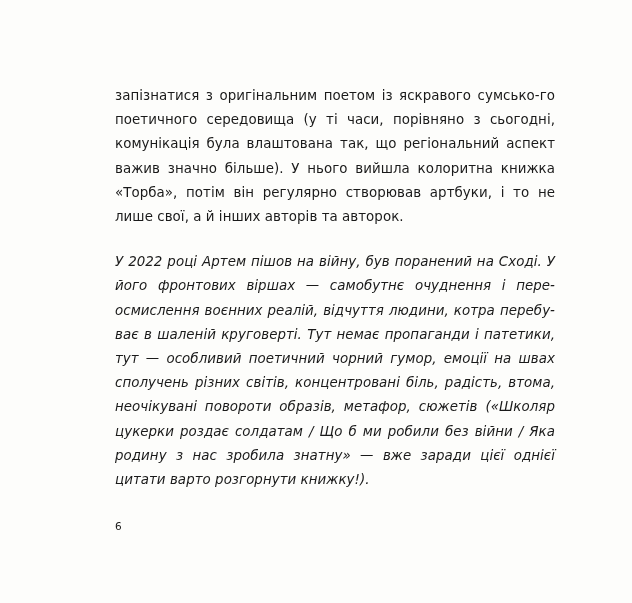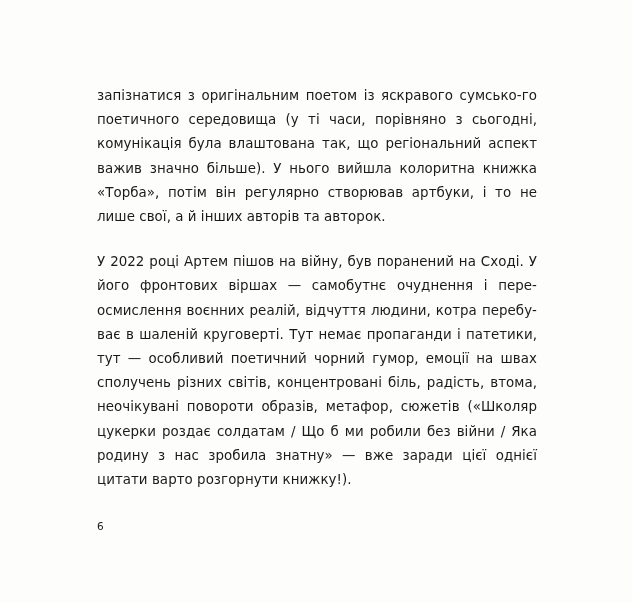--- a/index.html
+++ b/index.html
@@ -12,38 +12,40 @@
     background: #fdfdfb;
     font-family: "DejaVu Sans", sans-serif;
     overflow: hidden;
   }
   .page {
     position: relative;
     width: 600px;
     height: 603px;
     background: #fdfdfb;
     box-sizing: border-box;
+    margin-left: 18px;
   }
   .text-column {
     position: absolute;
     left: 97px;
     top: 84px;
     width: 440px;
   }
   .para {
     margin: 0 0 21px 0;
     font-size: 13.4px;
     line-height: 24.2px;
     color: #1a1a1a;
     text-align: justify;
     text-justify: inter-word;
     letter-spacing: 0.05px;
   }
   .para:last-child {
     margin-bottom: 0;
+    font-style: italic;
   }
   .page-number {
     position: absolute;
     left: 97px;
     top: 519px;
     font-size: 10.5px;
     color: #1a1a1a;
     line-height: 14px;
   }
 </style>

